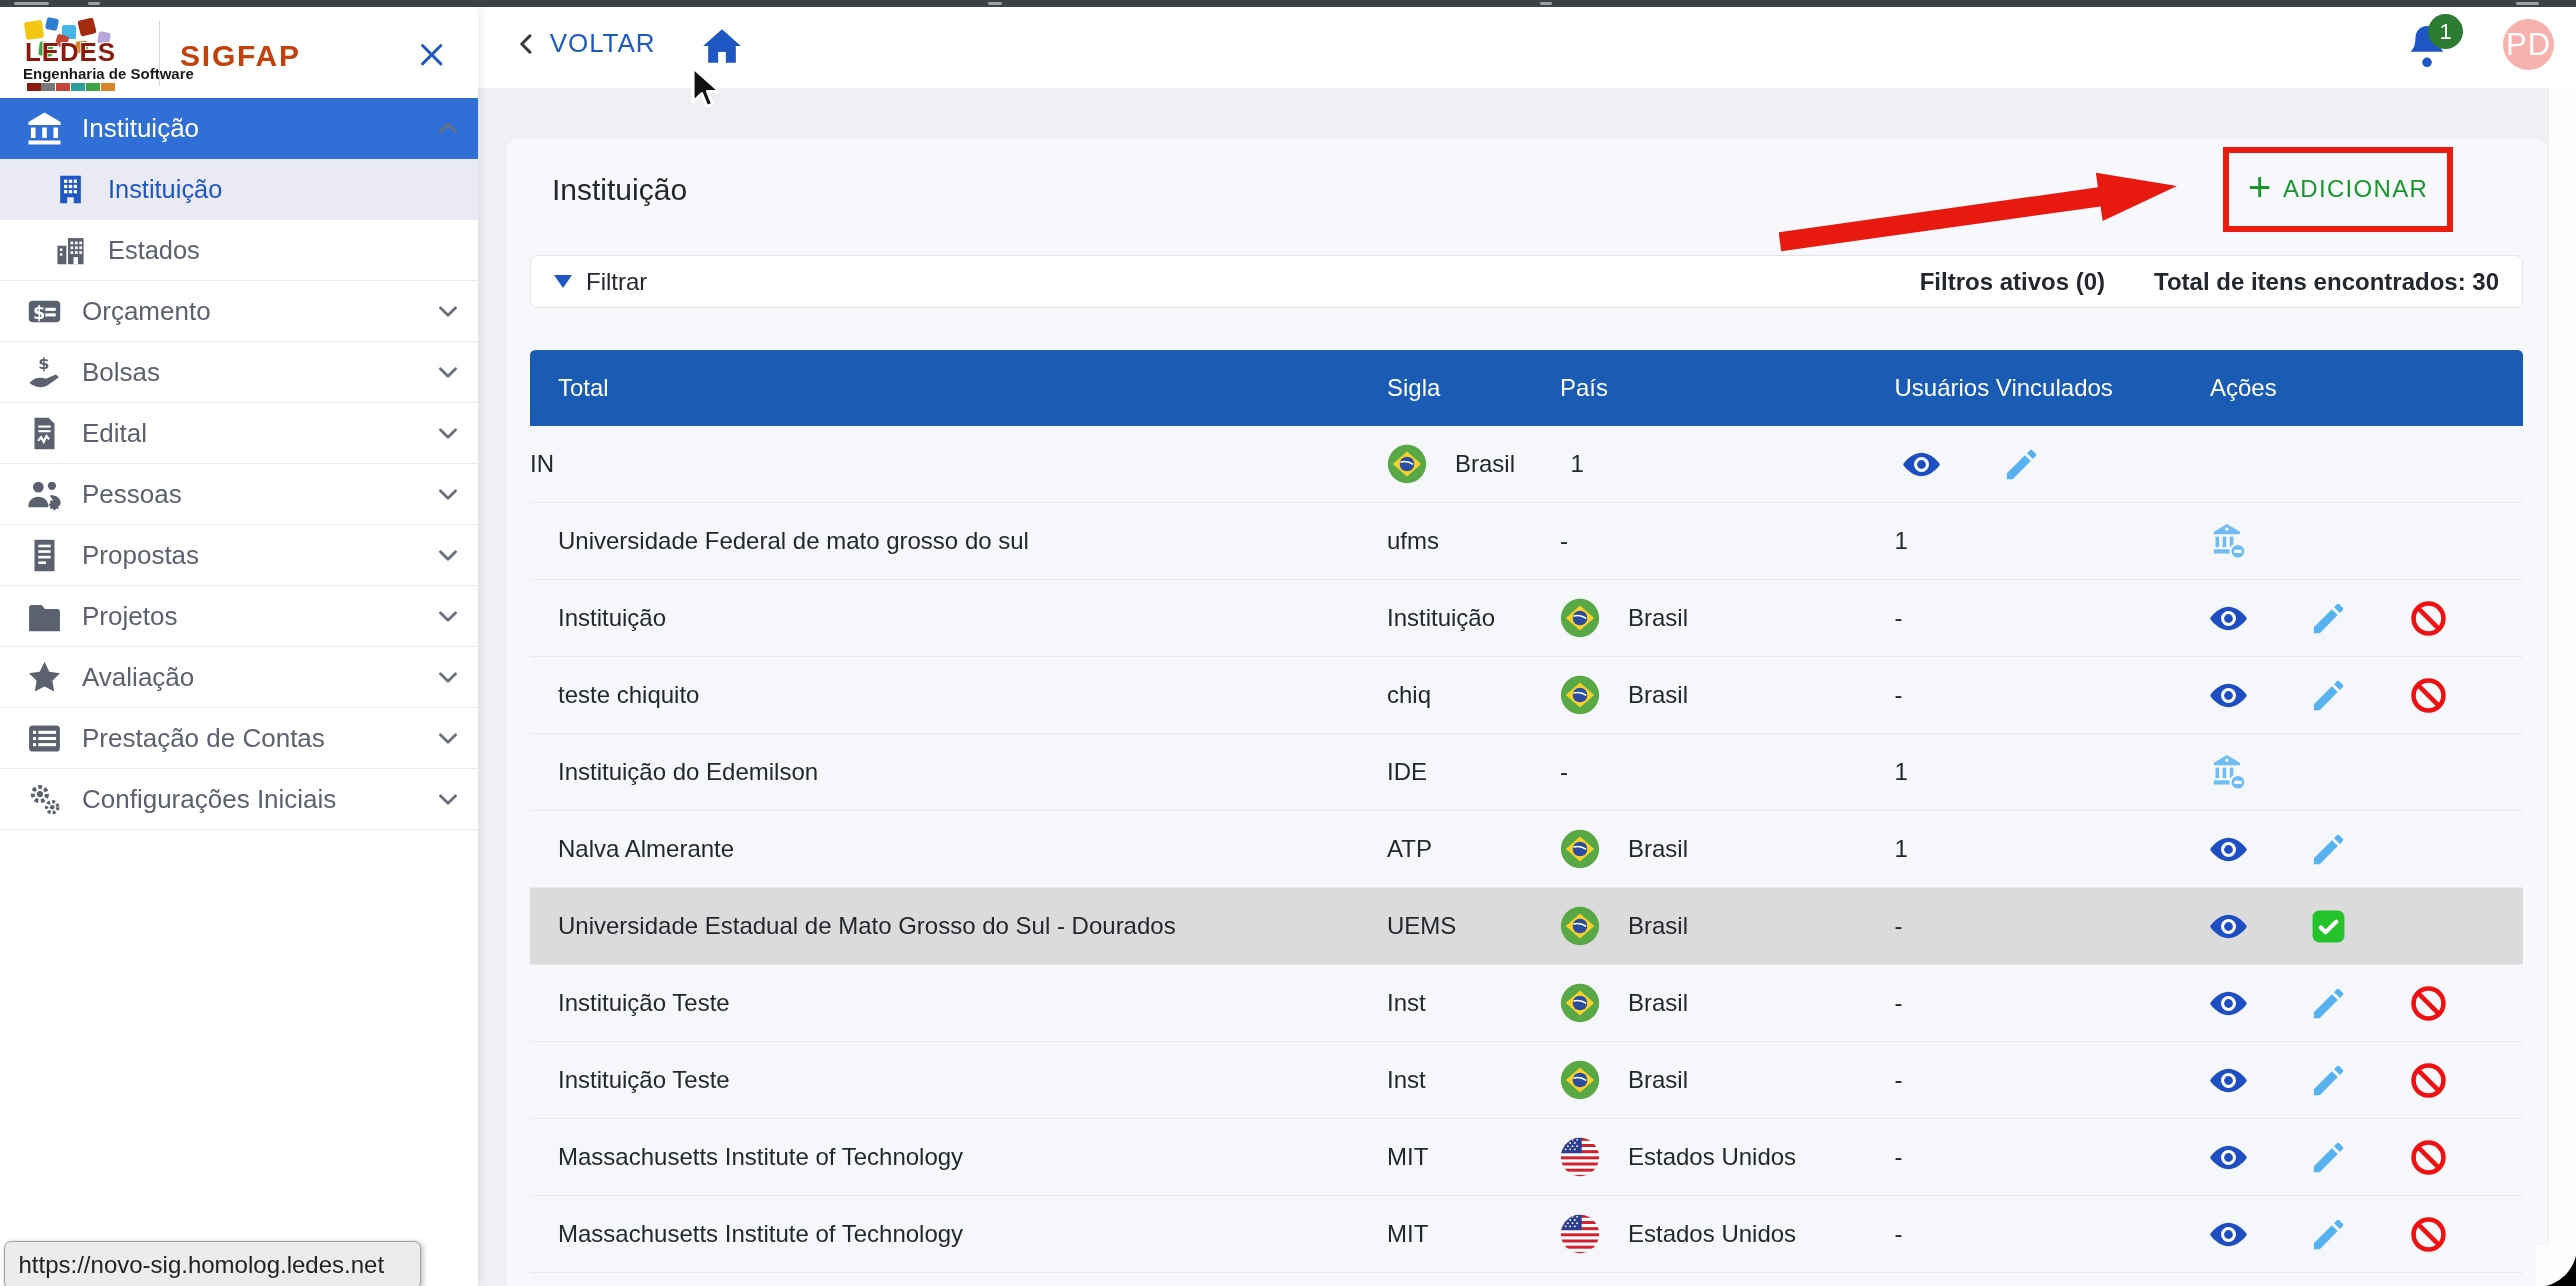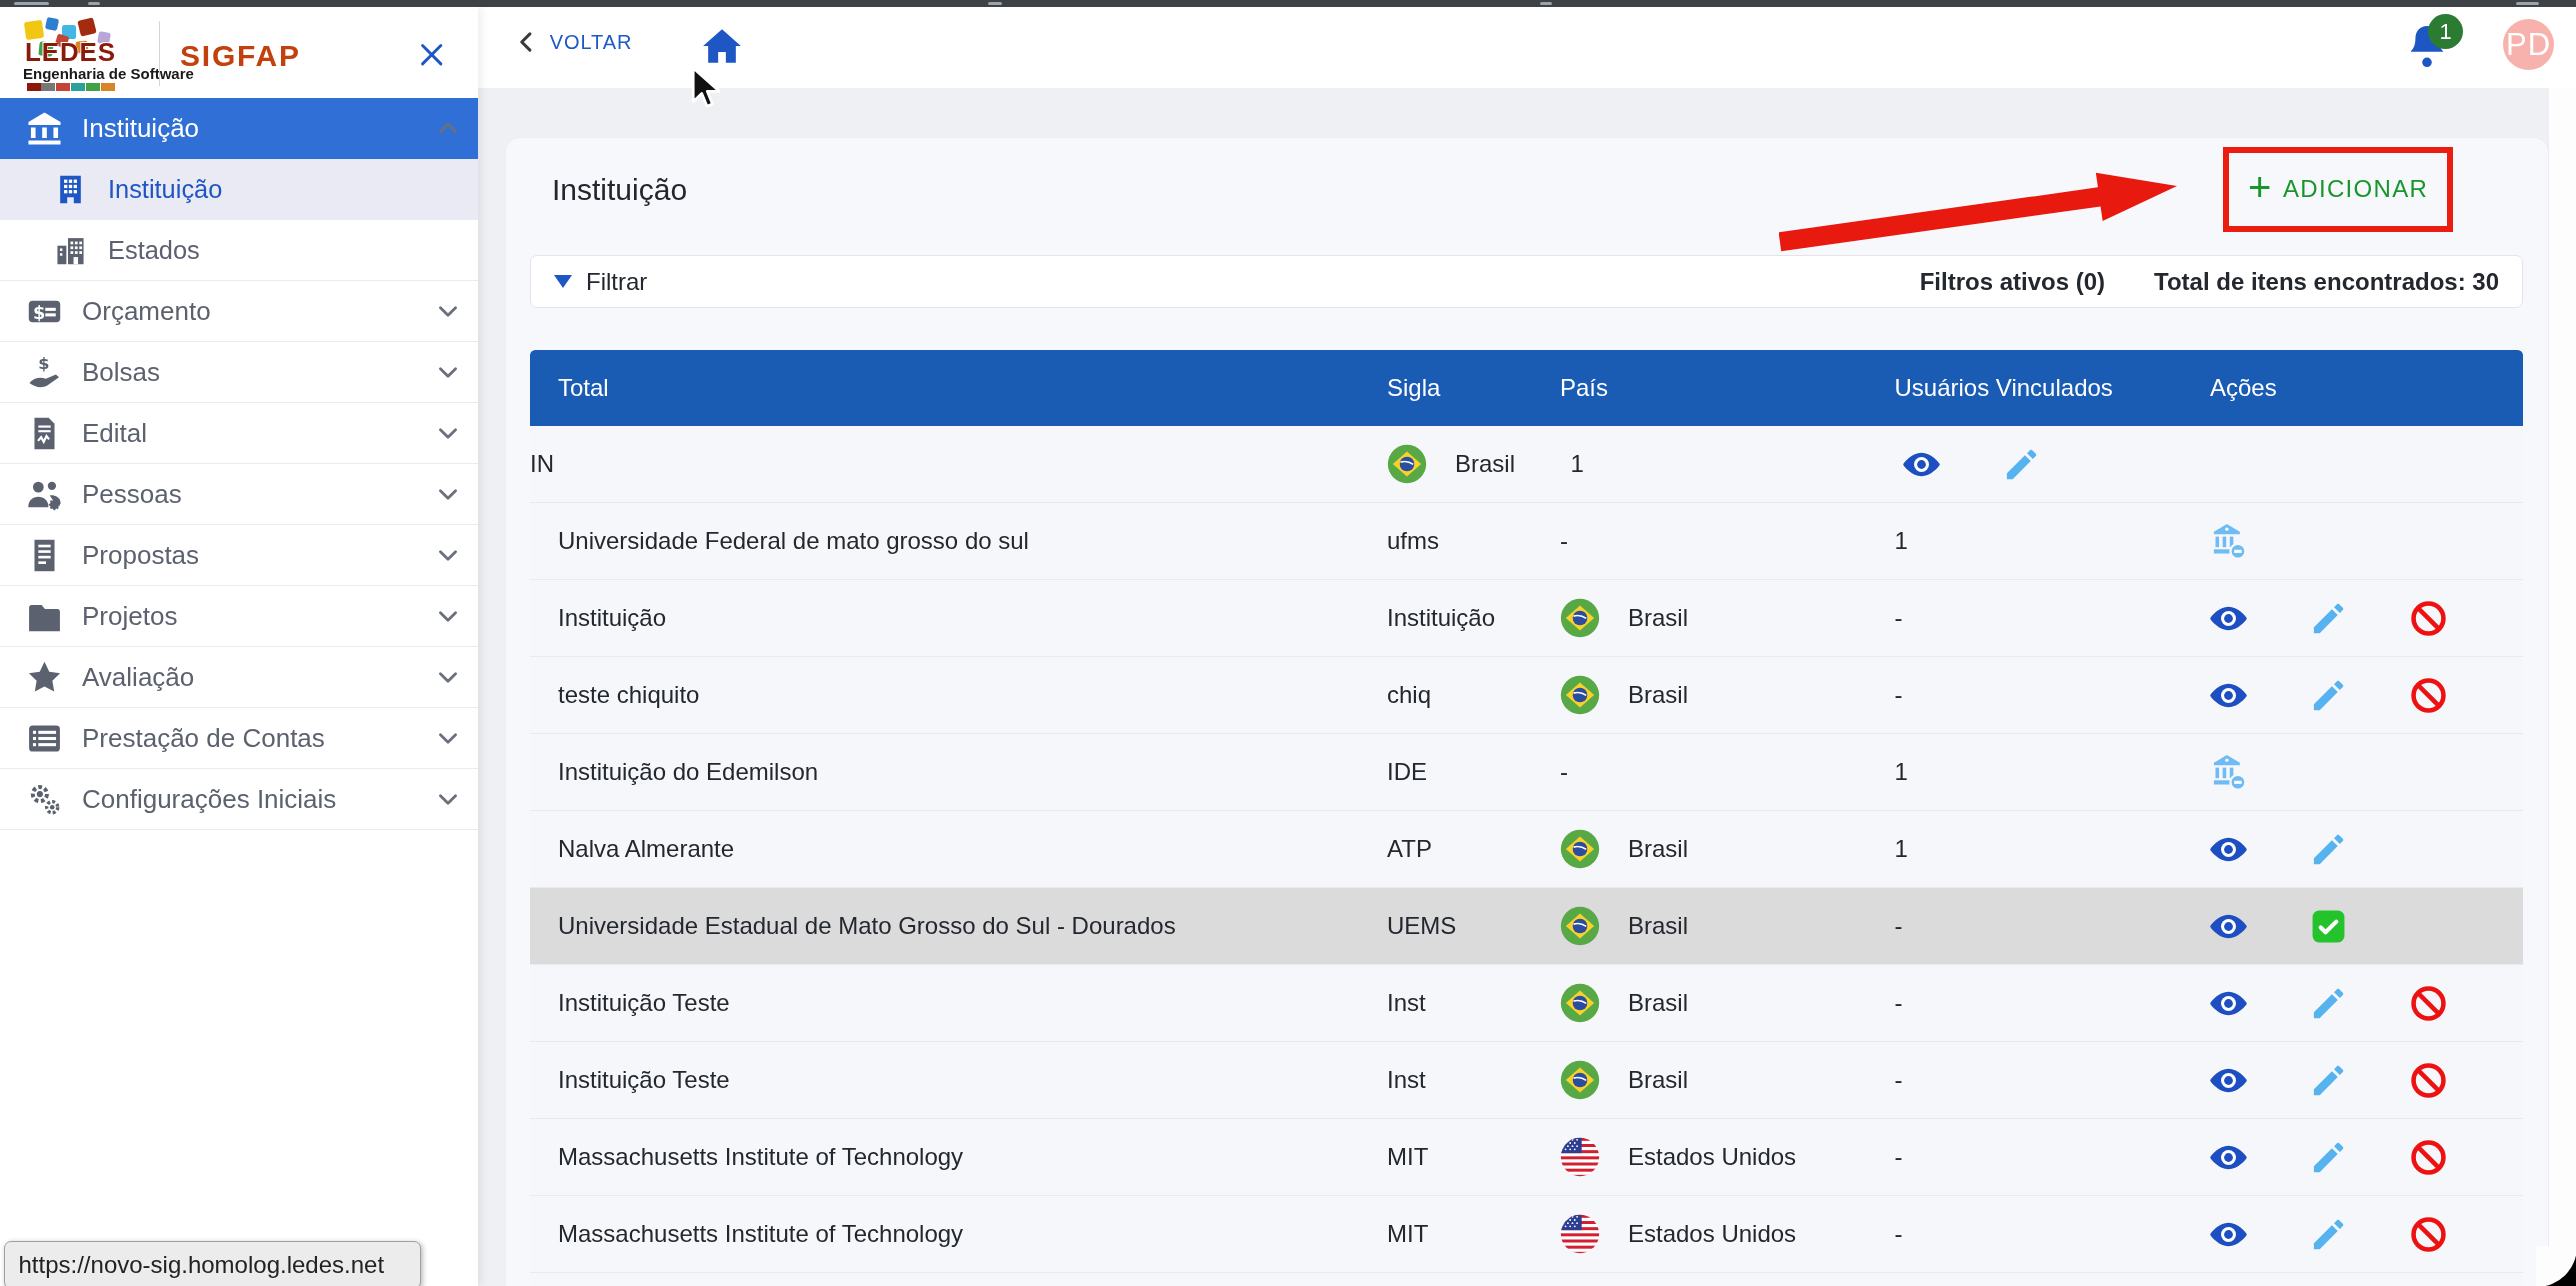--- a/index.html
+++ b/index.html
@@ -38,21 +38,21 @@
   .mi-chev{margin-left:auto;width:28px;height:28px;color:#6a707c;flex:none;}
   .mi-chev svg{width:100%;height:100%;}
   .menu-item.parent.active{background:#2f6fd6;color:#fff;border-bottom:0.9px solid #2f6fd6;}
   .menu-item.sub.active{background:#e9eaf4;color:#1e56c4;}
 
   
   #topbar{position:absolute;left:478px;top:7px;width:2098px;height:81px;background:#fff;z-index:4;}
   #back-link{position:absolute;left:35px;top:21px;display:flex;align-items:center;gap:8.8px;cursor:pointer;}
   #back-chev{width:28px;height:28px;}
   #back-chev svg{width:100%;height:100%;}
-  #back-label{font-size:20px;color:#1d5ac4;letter-spacing:0.9px;}
+  #back-label{font-size:26px;color:#1d5ac4;letter-spacing:0.9px;}
   #home-btn{position:absolute;left:223px;top:17.5px;width:42px;height:42px;background:none;border:none;padding:0;cursor:pointer;}
   #home-btn svg{width:100%;height:100%;}
   #bell{position:absolute;left:1927px;top:14px;width:44px;height:51px;cursor:pointer;}
   #bell svg{width:100%;height:100%;}
   #badge{position:absolute;left:23px;top:-7px;min-width:35px;height:35px;border-radius:50%;background:#2c7b33;color:#fff;
          font-size:22px;display:flex;align-items:center;justify-content:center;}
   #avatar{position:absolute;left:2025px;top:12.3px;width:51px;height:51px;border-radius:50%;background:#f8b2ad;color:#fff;
           font-size:31px;display:flex;align-items:center;justify-content:center;letter-spacing:0.9px;cursor:pointer;}
 
   

